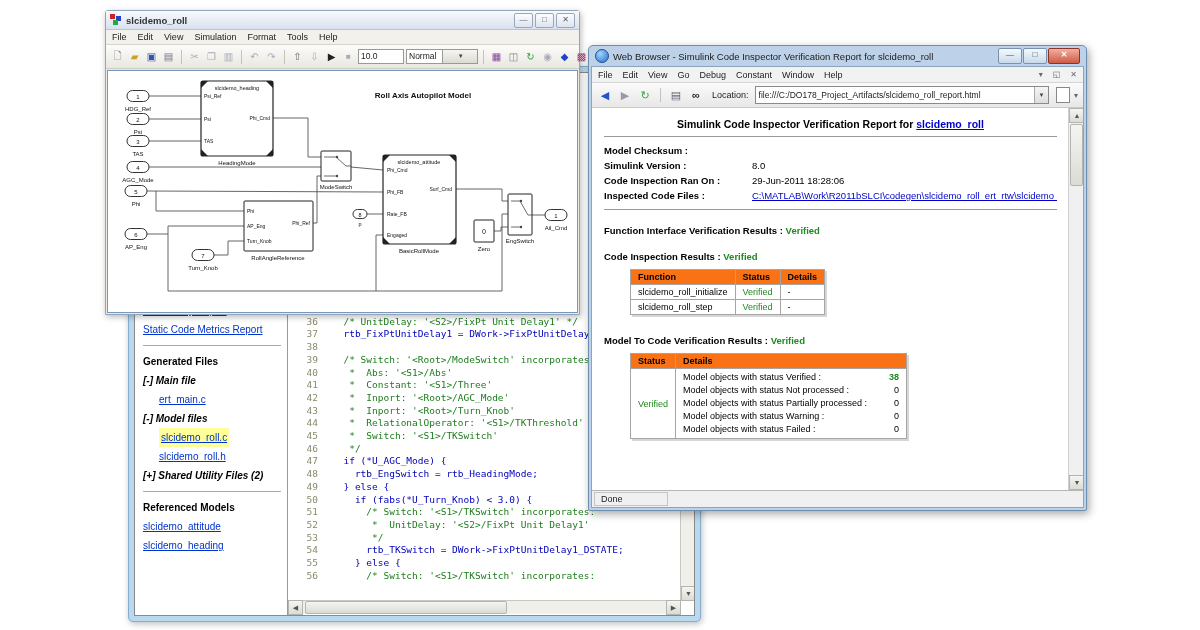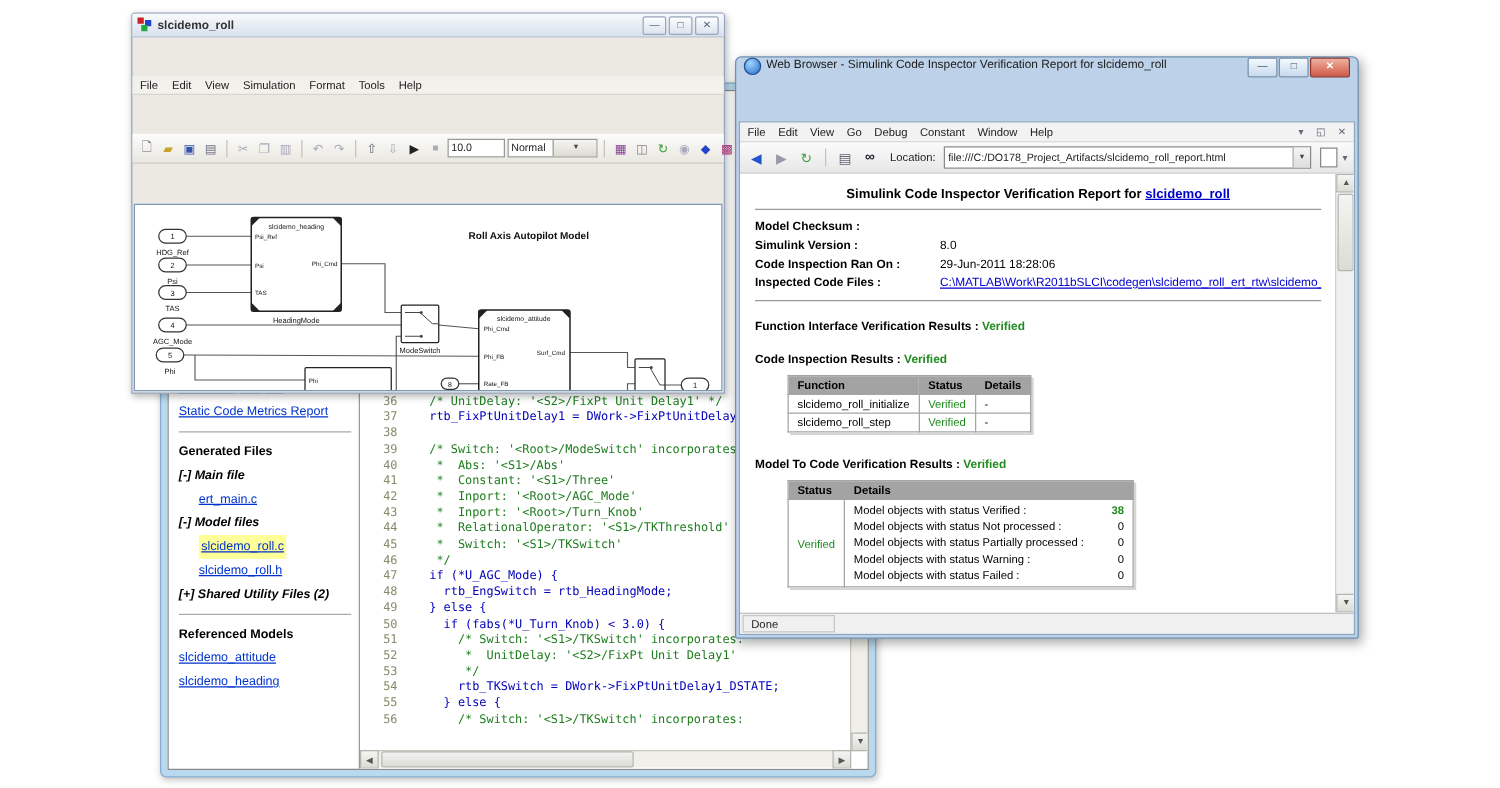--- a/index.html
+++ b/index.html
@@ -1,18 +1,18 @@
 <!DOCTYPE html>
 <html><head>
 <meta charset="utf-8">
 <style>
   html,body{margin:0;padding:0;}
   body{width:1200px;height:630px;overflow:hidden;background:#ffffff;
        font-family:"Liberation Sans",sans-serif;position:relative;}
-  .win{position:absolute;gap:31px;}
+  .win{position:absolute;}
 
   
   #cg-window{left:128px;top:66px;width:573px;height:556px;z-index:1;
     background:#b9d9ee;border:1px solid #86add0;border-radius:5px;
     box-shadow:1px 2px 6px rgba(0,0,0,.25);padding:5px;box-sizing:border-box;}
   .cg-inner{width:100%;height:100%;background:#fff;border:1px solid #8a8a8a;
     box-sizing:border-box;display:flex;overflow:hidden;}
   .cg-sidebar{width:152px;box-sizing:border-box;padding:228px 6px 6px 8px;
     font-size:10px;line-height:19px;color:#000;overflow:hidden;flex:none;}
   .cg-sidebar a{color:#0033cc;text-decoration:underline;display:block;white-space:nowrap;}
@@ -71,21 +71,21 @@
   .sl-statusbar{height:15px;background:#f3f1ec;border-top:1px solid #cfccc2;display:flex;
     align-items:center;font-size:8.5px;color:#333;flex:none;}
   .st-cell{border:1px solid #c9c6bc;border-top-color:#aaa7a0;height:11px;line-height:11px;
     margin:0 1px;padding:0 4px;text-align:center;flex:none;}
 
   
   #wb-window{left:588px;top:45px;width:499px;height:466px;z-index:3;
     background:#bdd2e8;border:1px solid #6f8fb0;border-radius:5px 5px 2px 2px;
     box-shadow:2px 3px 9px rgba(0,0,0,.35);display:flex;flex-direction:column;
     padding:0 2px 2px 2px;box-sizing:border-box;}
-  .wb-titlebar{height:20px;display:flex;align-items:flex-start;padding:0 4px;flex:none;}
+  .wb-titlebar{height:20px;display:flex;align-items:center;padding:0 4px;flex:none;}
   .wb-ico-globe{width:12px;height:12px;border-radius:50%;flex:none;margin-right:4px;
     background:radial-gradient(circle at 35% 30%,#9fd4ff,#2a6fc9);border:1px solid #1d4f92;}
   .wb-title{font-size:9.5px;color:#1a1a1a;flex:1;white-space:nowrap;overflow:hidden;}
   .wb-btn{width:22px;height:14px;border:1px solid #7a93ad;border-radius:2px;margin-left:1px;
     background:linear-gradient(#f4f9fe,#c8d9ec);font-size:8px;line-height:12px;text-align:center;
     color:#3a4a5c;flex:none;}
   .wb-btn.close{width:30px;background:linear-gradient(#f0b0a0,#cf5a46);color:#fff;
     border-color:#8e3328;font-weight:bold;}
   .wb-body{flex:1;background:#f0f0f0;border:1px solid #8aa5c0;display:flex;flex-direction:column;overflow:hidden;}
   .wb-menubar{height:15px;background:#f2f2f2;border-bottom:1px solid #d5d5d5;display:flex;
@@ -112,21 +112,21 @@
   .rpt-row{display:flex;line-height:15px;}
   .rpt-row .lbl{width:148px;font-weight:bold;flex:none;}
   .rpt-row .val{flex:1;white-space:nowrap;overflow:hidden;}
   .rpt-row .val a{color:#0000cc;text-decoration:underline;}
   .rpt-sec{margin-top:15px;font-size:9.5px;}
   .rpt-sec b{font-weight:bold;}
   .green{color:#1f8a1f;font-weight:bold;}
   table.rpt{border-collapse:collapse;margin:7px 0 0 26px;font-size:9px;
     box-shadow:2px 2px 0 #d6d6d6;}
   table.rpt th,table.rpt td{border:1px solid #a5a5a5;padding:2px 7px;text-align:left;}
-  table.rpt th{background:#a3a3a3;font-weight:bold;}
+  table.rpt th{background:#f97316;font-weight:bold;}
   td.vgreen{color:#1f8a1f;vertical-align:middle;}
   .srow{display:flex;line-height:13px;}
   .srow .sl{flex:1;padding-right:14px;white-space:nowrap;}
   .srow .sc{width:18px;text-align:right;}
   .sc.g{color:#1f8a1f;font-weight:bold;}
   .wb-statusbar{height:16px;background:#f0f0f0;border-top:1px solid #b5b5b5;display:flex;
     align-items:center;flex:none;}
   .wb-statusbar .cell{font-size:9px;color:#222;border:1px solid #c5c5c5;height:12px;
     line-height:12px;padding:0 6px;margin-left:2px;min-width:60px;}
 

